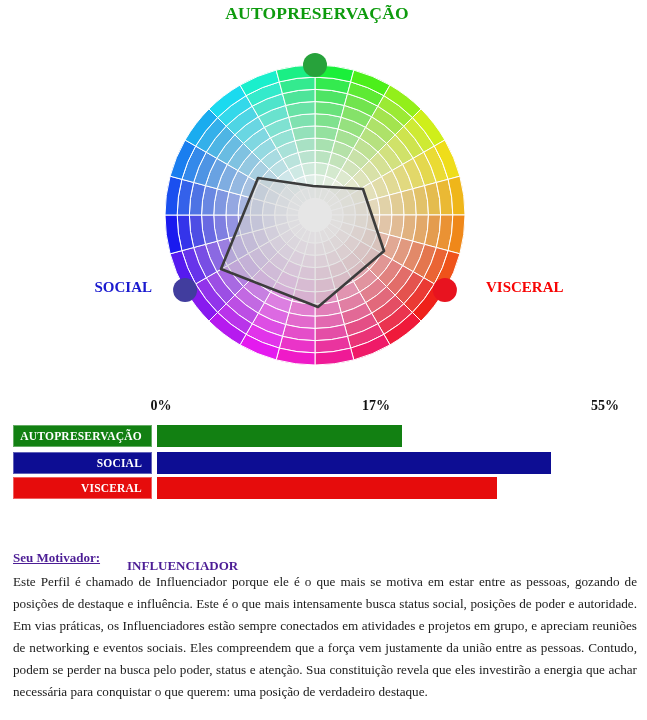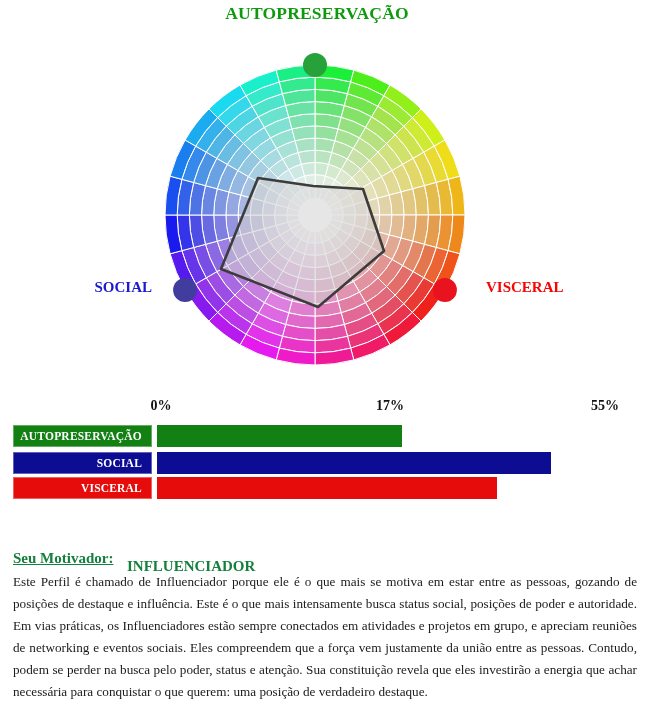--- a/index.html
+++ b/index.html
@@ -60,23 +60,23 @@
   }
   .bar-fill {
     position: absolute;
     left: 157px; top: 0;
     height: 22px;
   }
   .motivator-line {
     position: absolute;
     left: 13px; top: 550px;
     width: 620px; height: 18px;
-    font-size: 15px;
+    font-size: 13px;
     font-weight: bold;
-    color: #15803d;
+    color: #4c1d95;
   }
   .motivator-label { position: absolute; left: 0; top: 0; text-decoration: underline; }
   .motivator-value { position: absolute; left: 114px; top: 8px; }
   .description {
     position: absolute;
     left: 13px; top: 571px;
     width: 624px;
     font-size: 13.2px;
     line-height: 22px;
     color: #1a1a1a;
@@ -361,21 +361,21 @@
       <circle cx="299.90" cy="245.00" r="12" fill="#e8131f"></circle>
       <circle cx="40.10" cy="245.00" r="12" fill="#413d9e"></circle>
     </svg>
 
   <div class="side-label left" style="color: rgb(26, 26, 207);">SOCIAL</div>
 
   <div class="side-label right" style="color: rgb(247, 4, 4);">VISCERAL</div>
 
   <div class="axis-row">
     <span class="tick" style="left: 161px;">0%</span>
-    <span class="tick" style="left: 390px; text-align: center;">17%</span>
+    <span class="tick" style="left: 376px; text-align: center;">17%</span>
     <span class="tick" style="left: 605px;">55%</span>
   </div>
 
   <div>
     <div class="bar-row" style="top:425px">
       <div class="cat-box" style="background: rgb(18, 128, 18); color: rgb(255, 255, 255);">
         <span>AUTOPRESERVAÇÃO</span>
       </div>
       <div class="bar-fill" style="width: 245px; background: rgb(18, 128, 18);"></div>
     </div>

